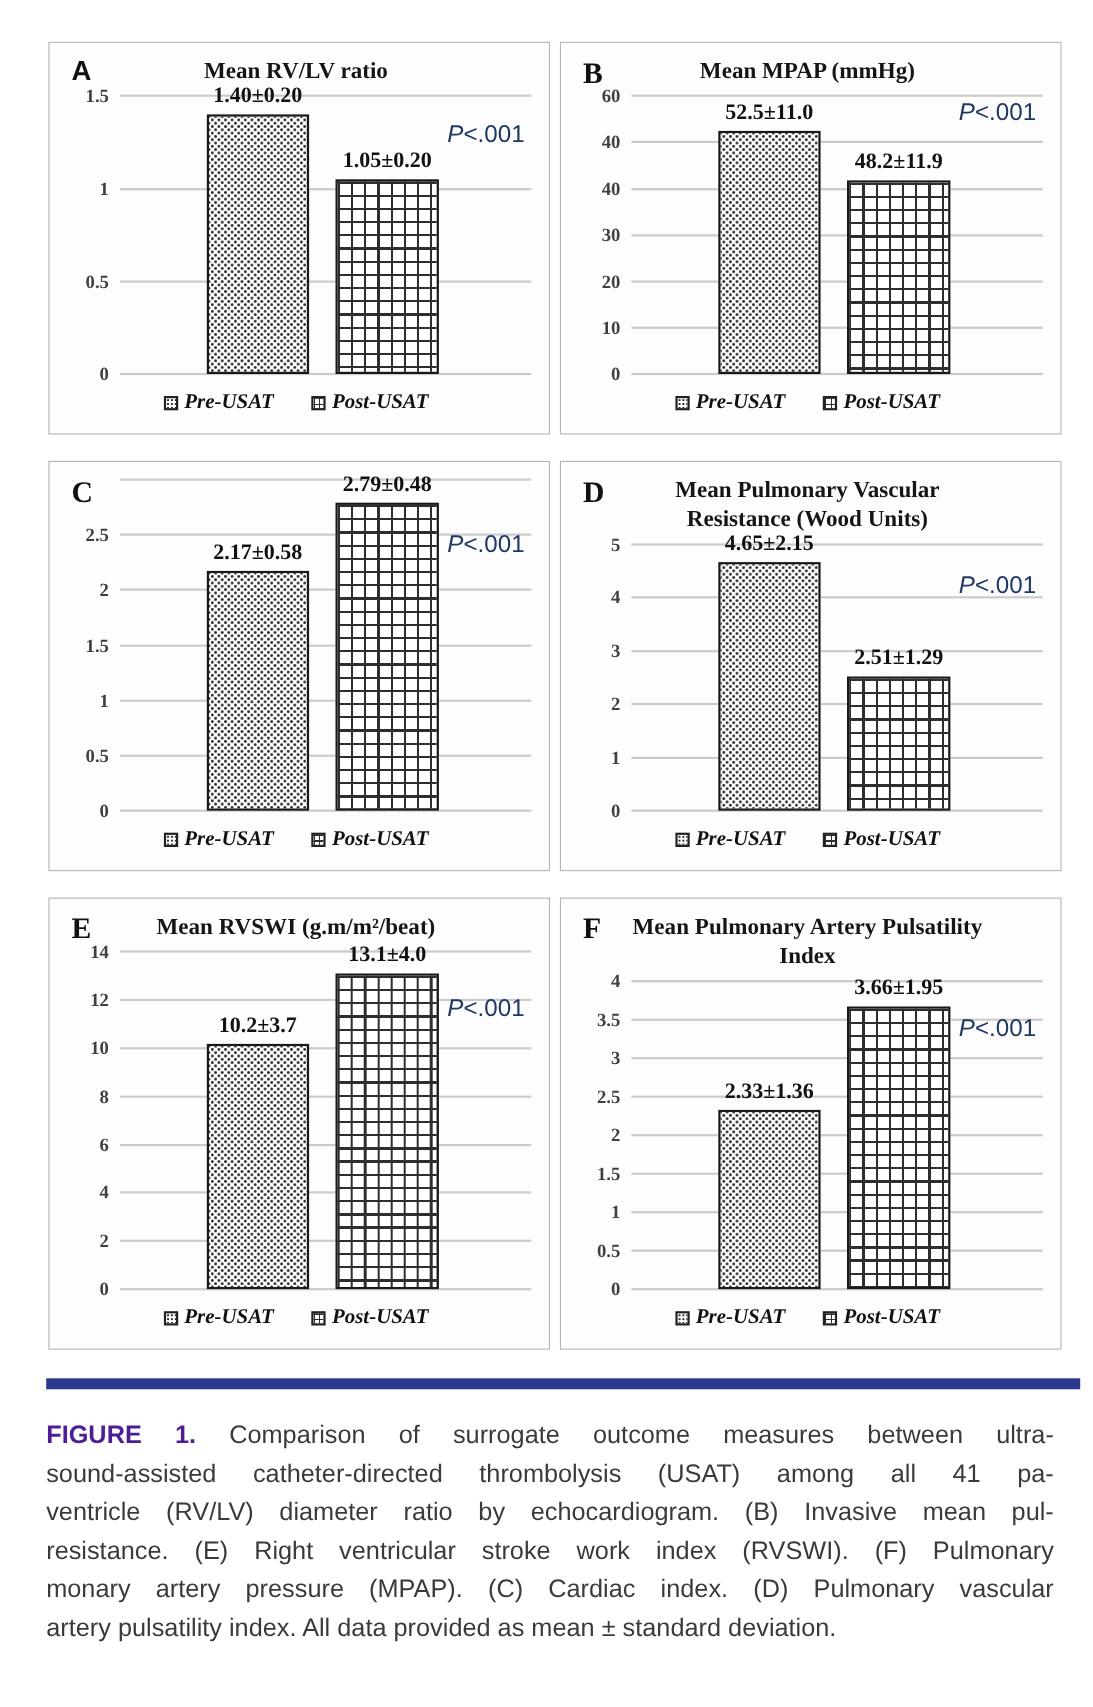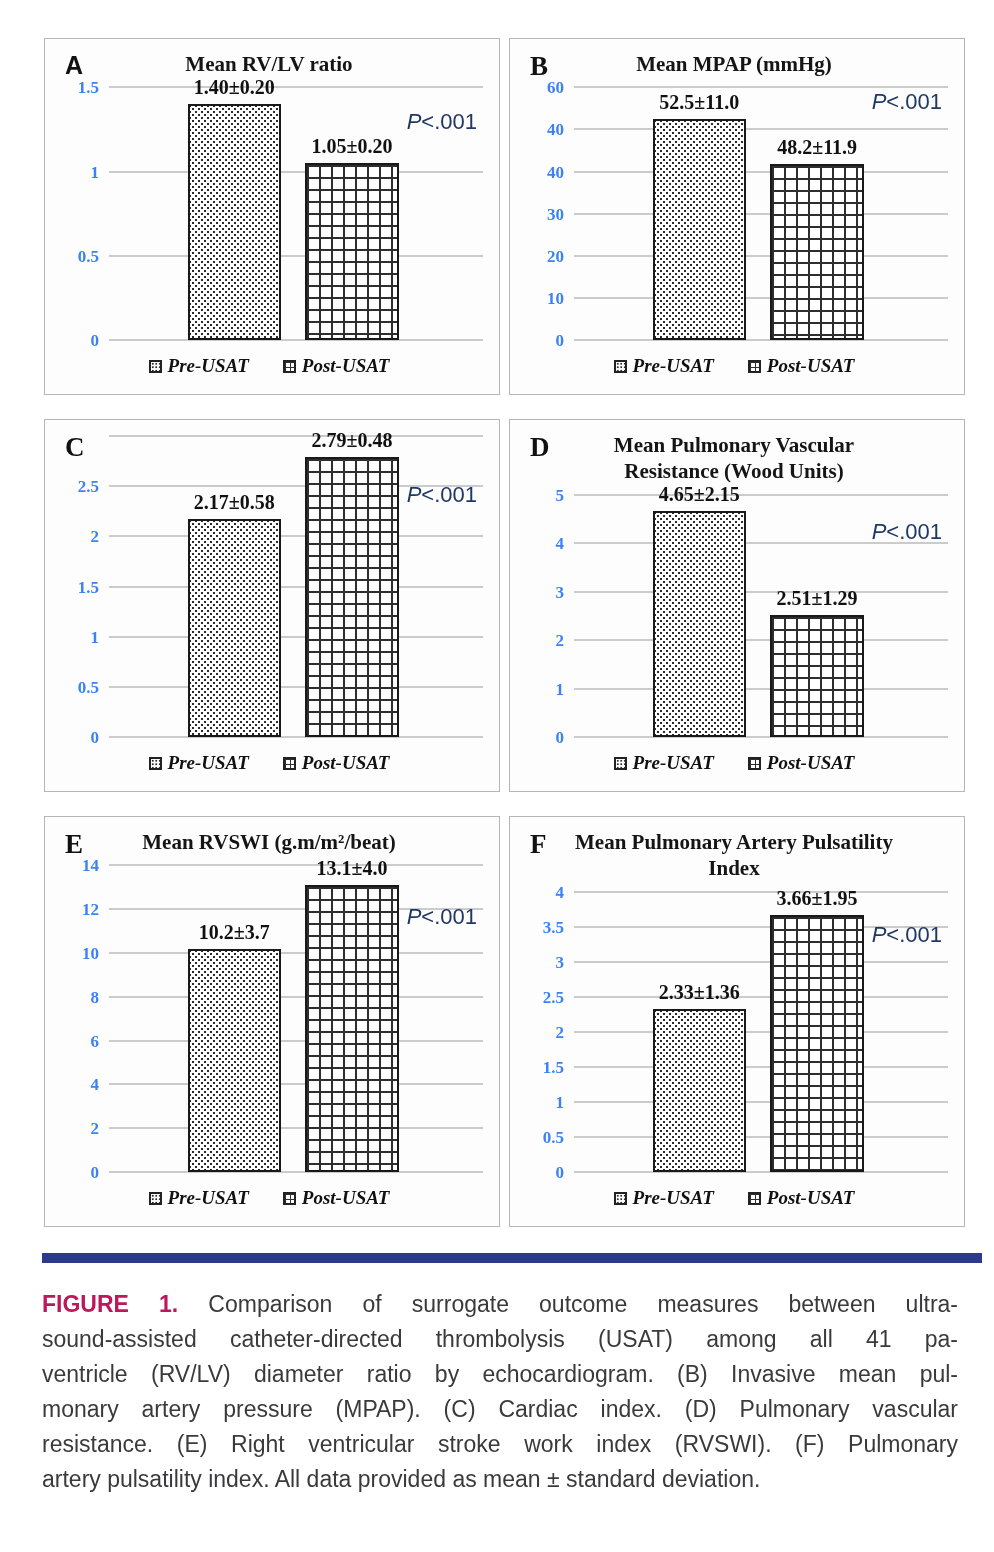--- a/index.html
+++ b/index.html
@@ -12,21 +12,21 @@
   .panel{border:1px solid #b5b5b5;background:#fdfdfd;position:relative;box-sizing:border-box;
          display:flex;flex-direction:column;padding:10px 16px 6px 10px;}
   .panel-letter{position:absolute;left:20px;top:12px;font-family:"Liberation Serif",serif;
                 font-weight:700;font-size:27px;color:#111;}
   .panel:nth-child(1) .panel-letter{font-family:"Liberation Sans",sans-serif;font-size:25px;}
   .panel-title{font-family:"Liberation Serif",serif;font-weight:700;font-size:21px;color:#151515;
                text-align:center;margin:2px auto 4px auto;max-width:76%;line-height:1.25;}
   .plot-row{flex:1;display:flex;margin-top:6px;}
   .y-axis{width:54px;position:relative;flex:none;}
   .y-tick{position:absolute;right:10px;transform:translateY(50%);font-family:"Liberation Serif",serif;
-          font-weight:700;font-size:17px;color:#3b82f6;line-height:1;}
+          font-weight:700;font-size:17px;color:#404040;line-height:1;}
   .plot{flex:1;position:relative;}
   .gridline{position:absolute;left:0;right:0;height:2px;background:#cbcbcb;z-index:0;}
   .bar{position:absolute;bottom:0;width:25%;box-sizing:border-box;border:2px solid #191919;z-index:1;background-color:#fff;}
   .bar.pattern-dots{background-image:radial-gradient(#2b2b2b 1.1px,transparent 1.35px),
                                      radial-gradient(#2b2b2b 1.1px,transparent 1.35px);
                     background-size:6px 6px;background-position:0 0,3px 3px;}
   .bar.pattern-grid{background-image:repeating-linear-gradient(to right,#2e2e2e 0 2px,transparent 2px 12px),
                                      repeating-linear-gradient(to bottom,#2e2e2e 0 2px,transparent 2px 12px);}
   .bar-label{position:absolute;transform:translateX(-50%);white-space:nowrap;z-index:2;
              font-family:"Liberation Serif",serif;font-weight:700;font-size:20px;color:#111;}
@@ -282,21 +282,21 @@
             <span class="legend-marker grid"></span>
             <span class="legend-label">Post-USAT</span>
           </div>
         </div>
       </section>
     </div>
 
   <div class="figure-rule" style="background: rgb(43, 58, 140);"></div>
 
   <div class="caption">
-    <div class="cap-line cap-just"><span class="cap-prefix" style="color: #be185d;">FIGURE 1.</span> <span>Comparison of surrogate outcome measures between ultra-</span></div>
+    <div class="cap-line cap-just"><span class="cap-prefix" style="color: #4c1d95;">FIGURE 1.</span> <span>Comparison of surrogate outcome measures between ultra-</span></div>
     <div class="cap-line cap-just">sound-assisted catheter-directed thrombolysis (USAT) among all 41 pa-</div>
     <div class="cap-line cap-just">ventricle (RV/LV) diameter ratio by echocardiogram. (B) Invasive mean pul-</div>
+    <div class="cap-line cap-just">resistance. (E) Right ventricular stroke work index (RVSWI). (F) Pulmonary</div>
     <div class="cap-line cap-just">monary artery pressure (MPAP). (C) Cardiac index. (D) Pulmonary vascular</div>
-    <div class="cap-line cap-just">resistance. (E) Right ventricular stroke work index (RVSWI). (F) Pulmonary</div>
     <div class="cap-line">artery pulsatility index. All data provided as mean ± standard deviation.</div>
   </div>
 
 </div>
 
 </body></html>

